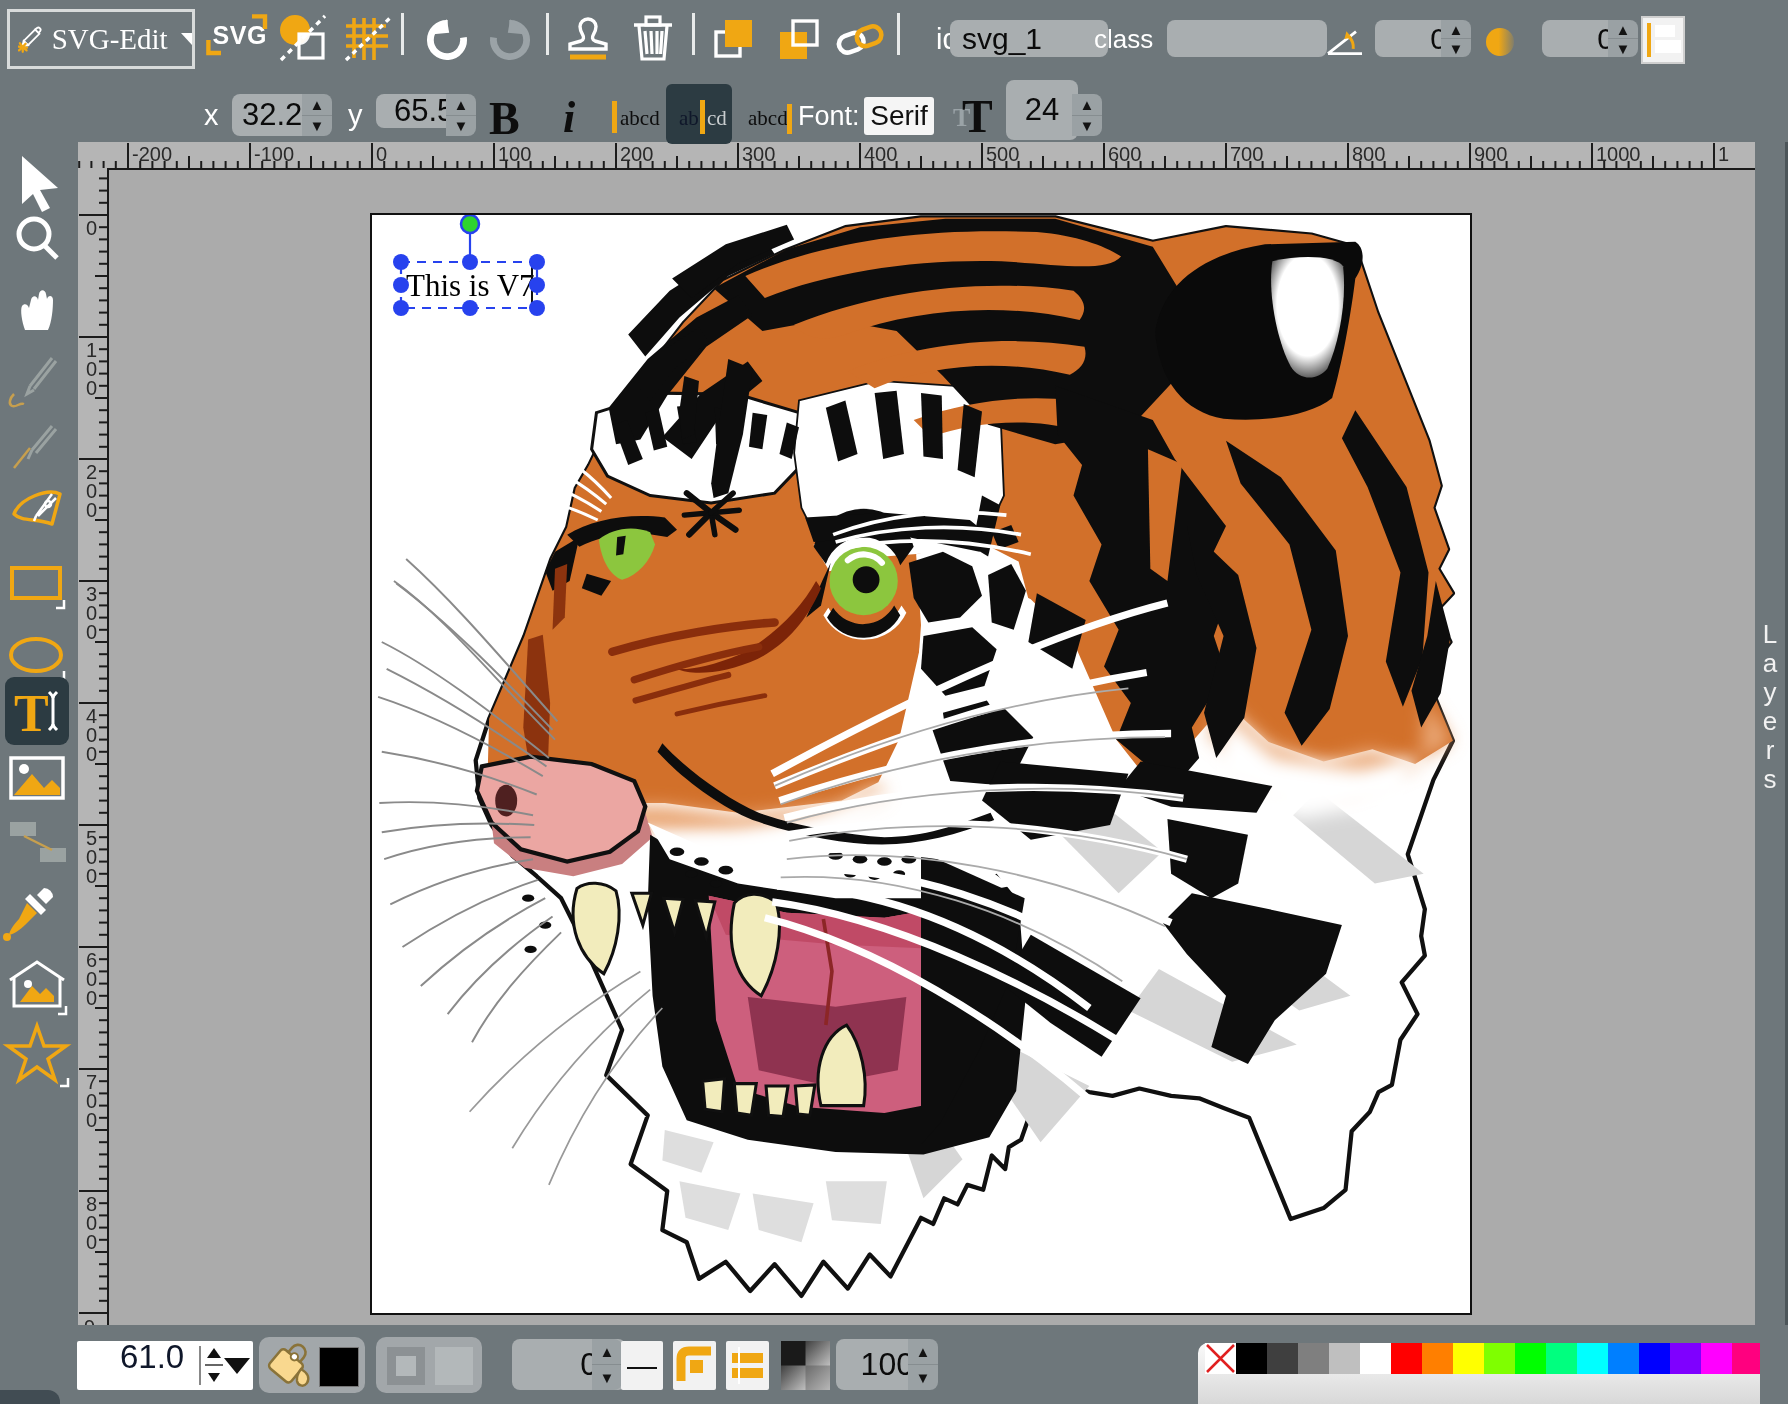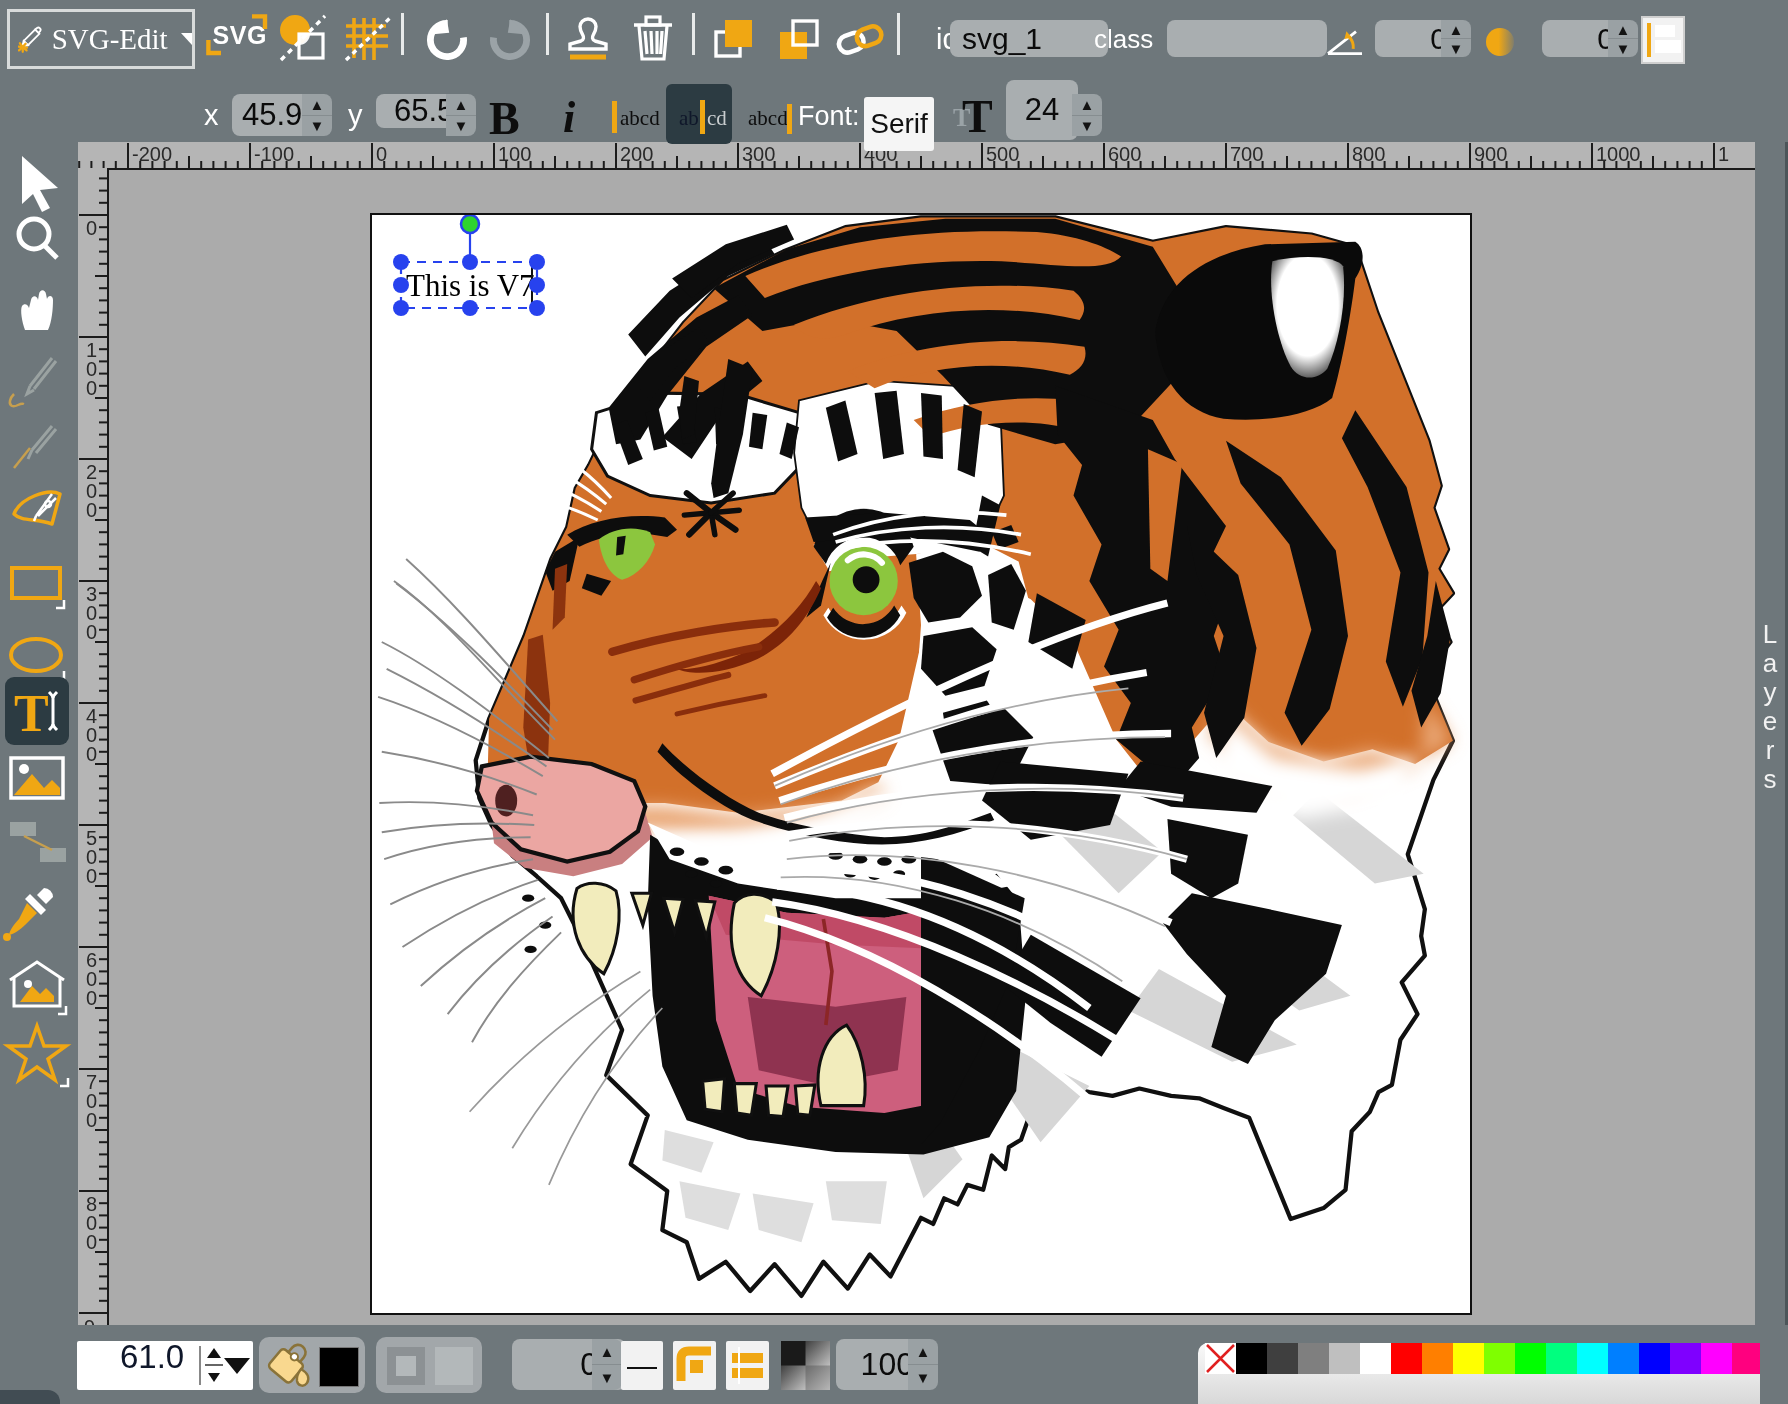--- a/index.html
+++ b/index.html
@@ -684,21 +684,21 @@
     <div>▼</div>
 </div>
 
 <div class="abs" style="left:1641px;top:16px;width:44px;height:48px;background:#f2f2f2;border:2px solid #cfcfcf;box-sizing:border-box;">
   <div style="position:absolute;left:4px;top:5px;width:4px;height:34px;background:#f0a713;"></div>
   <div style="position:absolute;left:12px;top:7px;width:20px;height:12px;background:#fff;"></div>
   <div style="position:absolute;left:12px;top:22px;width:26px;height:13px;background:#fff;"></div>
 </div>
 
 <span class="abs lbl" style="left:204px;top:99px;">x</span>
-<div class="abs inp" style="left:226px;top:94px;width:76px;height:42px;padding-left:10px;font-size:31px;">45.9</div>
+<div class="abs inp" style="left:226px;top:94px;width:76px;height:42px;padding-left:10px;font-size:31px;">32.2</div>
 <div class="abs spin" style="left:302px;top:94px;height:42px;">
   <div style="border-bottom:1px solid #868d90;">▲</div>
     <div>▼</div>
 </div>
 <span class="abs lbl" style="left:348px;top:99px;">y</span>
 <div class="abs inp" style="left:370px;top:94px;width:76px;height:34px;padding-left:18px;font-size:31px;">65.5</div>
 <div class="abs spin" style="left:446px;top:94px;height:42px;">
   <div style="border-bottom:1px solid #868d90;">▲</div>
     <div>▼</div>
 </div>
@@ -709,21 +709,21 @@
 <span class="abs" style="left:620px;top:106px;font-family:'Liberation Serif',serif;font-size:21px;color:#0d0d0d;">abcd</span>
 
 <div class="abs" style="left:666px;top:84px;width:66px;height:60px;background:#2c3b42;border-radius:6px;"></div>
 <span class="abs" style="left:679px;top:106px;font-family:'Liberation Serif',serif;font-size:21px;color:#0f172a;">ab</span>
 <div class="abs" style="left:700px;top:100px;width:5px;height:34px;background:#f0a713;"></div>
 <span class="abs" style="left:707px;top:106px;font-family:'Liberation Serif',serif;font-size:21px;color:#c9cdcf;">cd</span>
 
 <span class="abs" style="left:748px;top:106px;font-family:'Liberation Serif',serif;font-size:21px;color:#0d0d0d;">abcd</span>
 <div class="abs" style="left:787px;top:104px;width:5px;height:30px;background:#f0a713;"></div>
 <span class="abs lbl" style="left:798px;top:101px;font-size:27px;">Font:</span>
-<div class="abs" style="left:864px;top:97px;width:70px;height:54px;background:#f5f5f5;border-radius:3px;color:#111;font-size:28px;display:flex;align-items:center;justify-content:center;">Serif</div>
+<div class="abs" style="left:864px;top:97px;width:70px;height:38px;background:#f5f5f5;border-radius:3px;color:#111;font-size:28px;display:flex;align-items:center;justify-content:center;">Serif</div>
 <span class="abs" style="left:953px;top:103px;font-family:'Liberation Serif',serif;font-weight:bold;font-size:26px;color:#9aa3a7;">T</span>
 <span class="abs" style="left:962px;top:90px;font-family:'Liberation Serif',serif;font-weight:bold;font-size:46px;color:#0d0d0d;">T</span>
 <div class="abs inp" style="left:1000px;top:80px;width:72px;height:60px;justify-content:center;font-size:31px;">24</div>
 <div class="abs spin" style="left:1072px;top:94px;height:42px;">
   <div style="border-bottom:1px solid #868d90;">▲</div>
     <div>▼</div>
 </div>
 
 <svg class="abs" style="left:0;top:142px;" width="78" height="1183">
 

